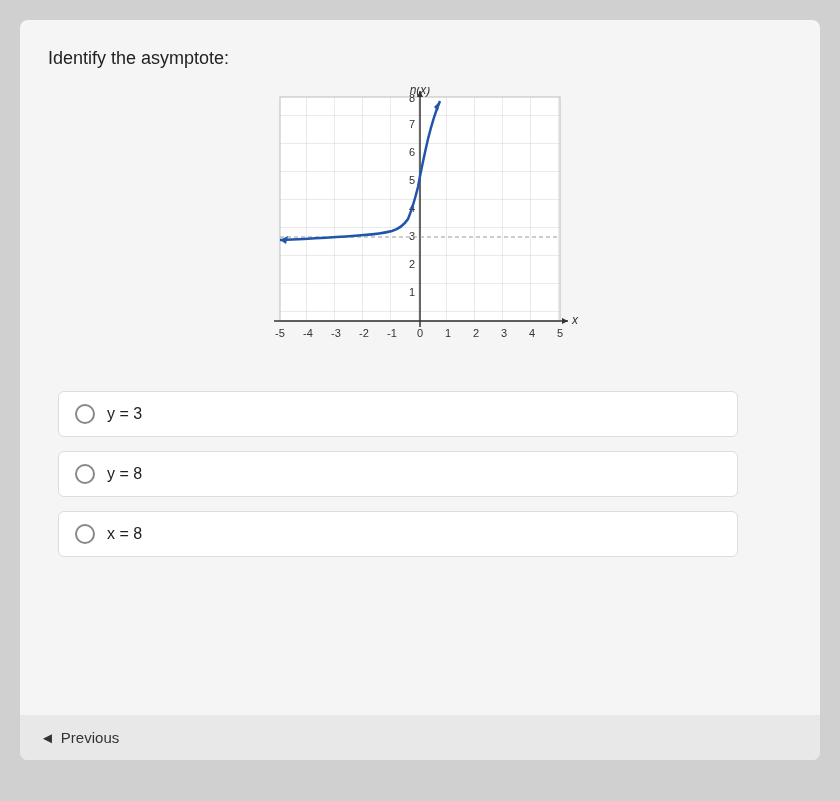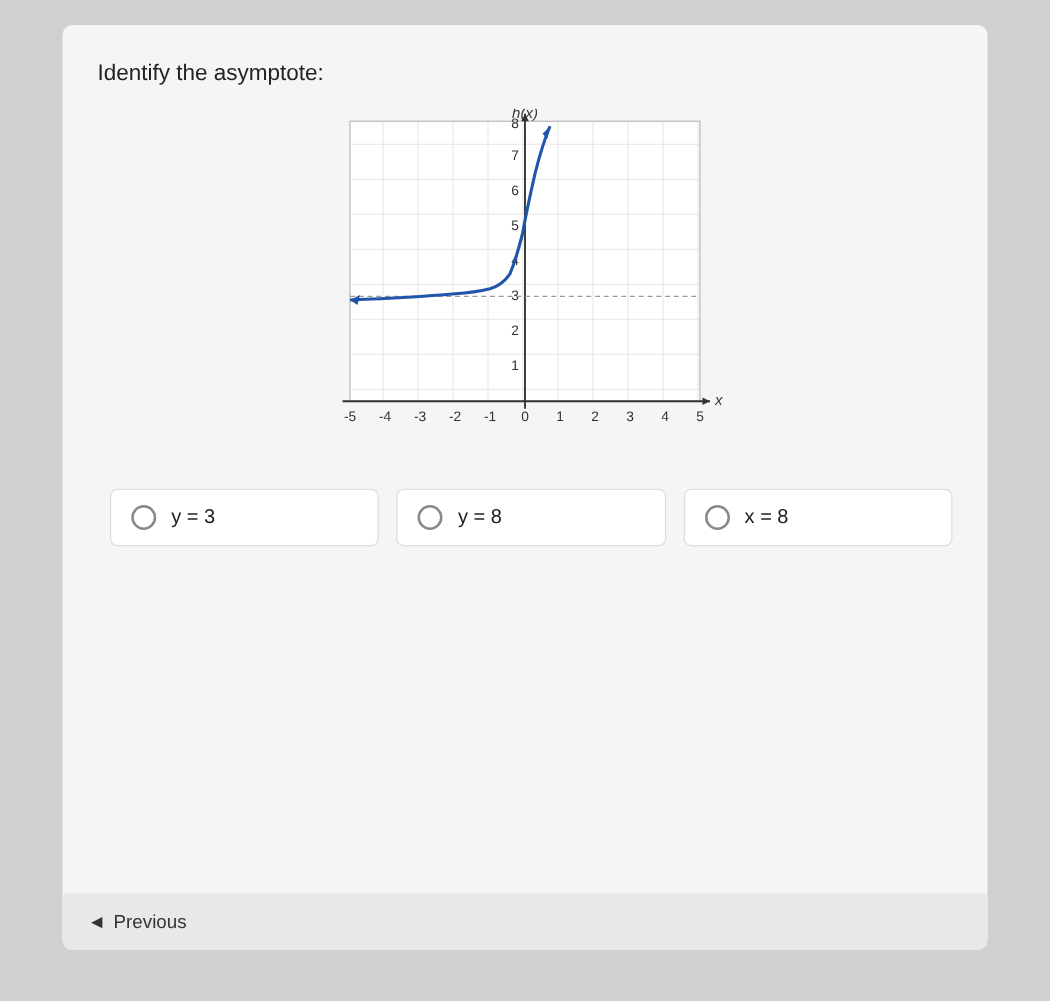--- a/index.html
+++ b/index.html
@@ -12,21 +12,21 @@
       display: flex;
       align-items: flex-start;
       justify-content: center;
       padding: 20px;
     }
 
     .card {
       background: #f5f5f5;
       border-radius: 8px;
       padding: 28px 28px 20px 28px;
-      width: 740px;
+      width: 832px;
       min-height: 740px;
       position: relative;
     }
 
     .question-title {
       font-size: 18px;
       font-weight: 500;
       color: #222;
       margin-bottom: 18px;
     }
@@ -43,21 +43,21 @@
       height: 280px;
     }
 
     svg.graph-svg {
       position: absolute;
       top: 0; left: 0;
     }
 
     .options-area {
       display: flex;
-      flex-direction: row;
+      flex-direction: column;
       gap: 14px;
       margin-top: 8px;
       padding-left: 10px;
     }
 
     .option-item {
       display: flex;
       align-items: center;
       gap: 12px;
       background: white;

